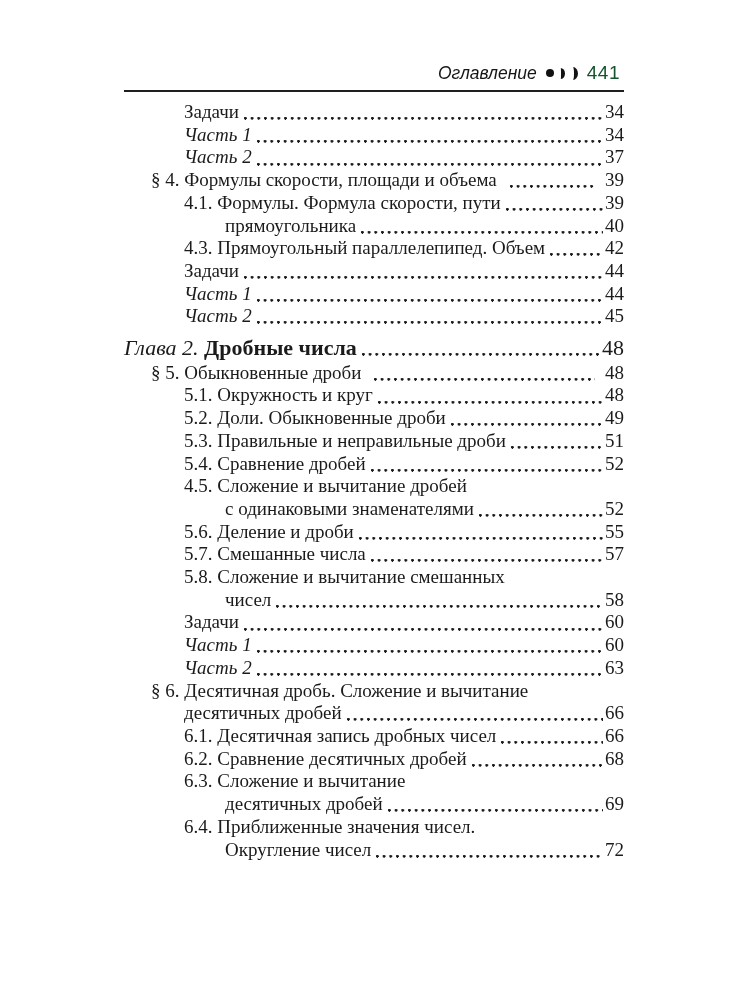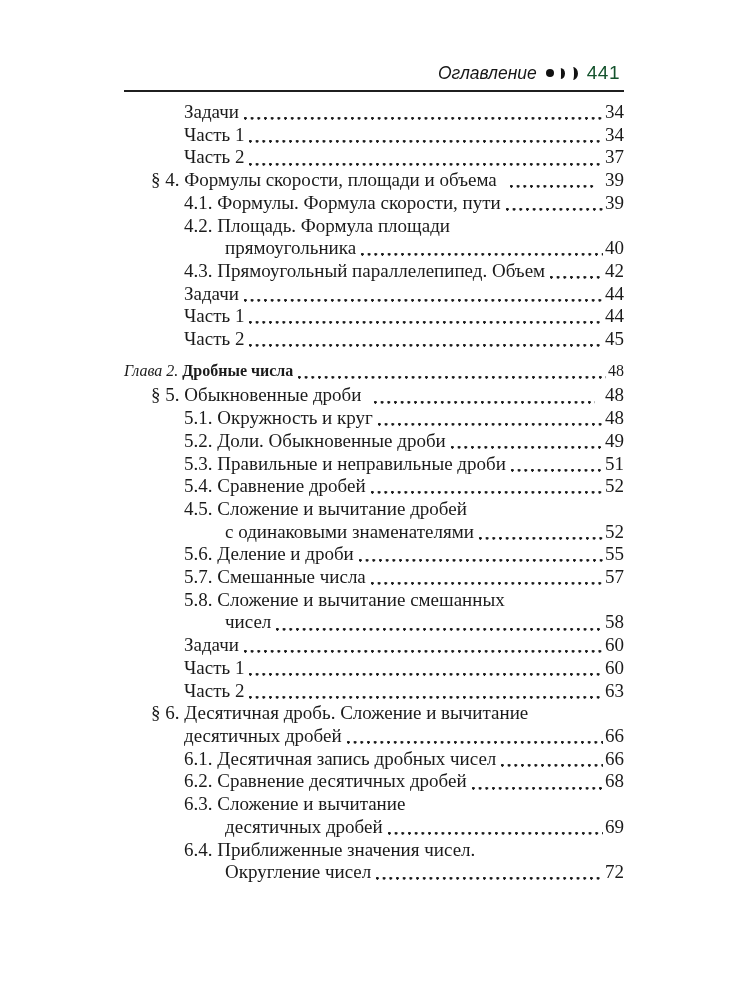--- a/index.html
+++ b/index.html
@@ -33,27 +33,27 @@
   .sig-icon .arc.a2 { width:10px; height:13px; }
 
   .rule { height:2px; background:#1f1f1f; margin-top:6px; margin-bottom:9px; }
 
   
   .toc { font-size:19px; }
   .row {
     display:flex; align-items:center;
     line-height:22.7px; white-space:nowrap;
   }
-  .lvl-chapter { margin-top:9px; margin-bottom:2px; font-size:16px; }
+  .lvl-chapter { margin-top:9px; margin-bottom:2px; font-size:22px; }
   .lvl-chapter .txt { font-weight:bold; }
   .lvl-chapter .prefix { font-style:italic; font-weight:normal; }
   .lvl-section { padding-left:27px;gap:8px; }
   .lvl-sub     { padding-left:60px; }
   .lvl-cont    { padding-left:101px; }
-  .row.italic .txt { }
+  .row.italic .txt { font-style:italic; }
 
   .leader {
     flex:1 1 auto; align-self:stretch; position:relative;
     margin-left:5px; margin-right:2px; min-width:10px;
   }
   .leader::after {
     content:""; position:absolute; left:0; right:0; bottom:3.6px; height:3px;
     background-image:radial-gradient(circle at 1.4px 1.4px, #1b1b1b 1.25px, rgba(0,0,0,0) 1.5px);
     background-size:6.7px 3px; background-repeat:repeat-x;
   }
@@ -96,23 +96,20 @@
         <div class="row lvl-section">
           <span class="txt">§ 4. Формулы скорости, площади и объема</span>
           <span class="leader"></span>
           <span class="pg">39</span>
         </div>
         <div class="row lvl-sub">
           <span class="txt">4.1. Формулы. Формула скорости, пути</span>
           <span class="leader"></span>
           <span class="pg">39</span>
         </div>
-        <div class="row lvl-sub">
-          <span class="txt">4.2. Площадь. Формула площади</span>
-        </div>
         <div class="row lvl-cont">
           <span class="txt">прямоугольника</span>
           <span class="leader"></span>
           <span class="pg">40</span>
         </div>
         <div class="row lvl-sub">
           <span class="txt">4.3. Прямоугольный параллелепипед. Объем</span>
           <span class="leader"></span>
           <span class="pg">42</span>
         </div>

